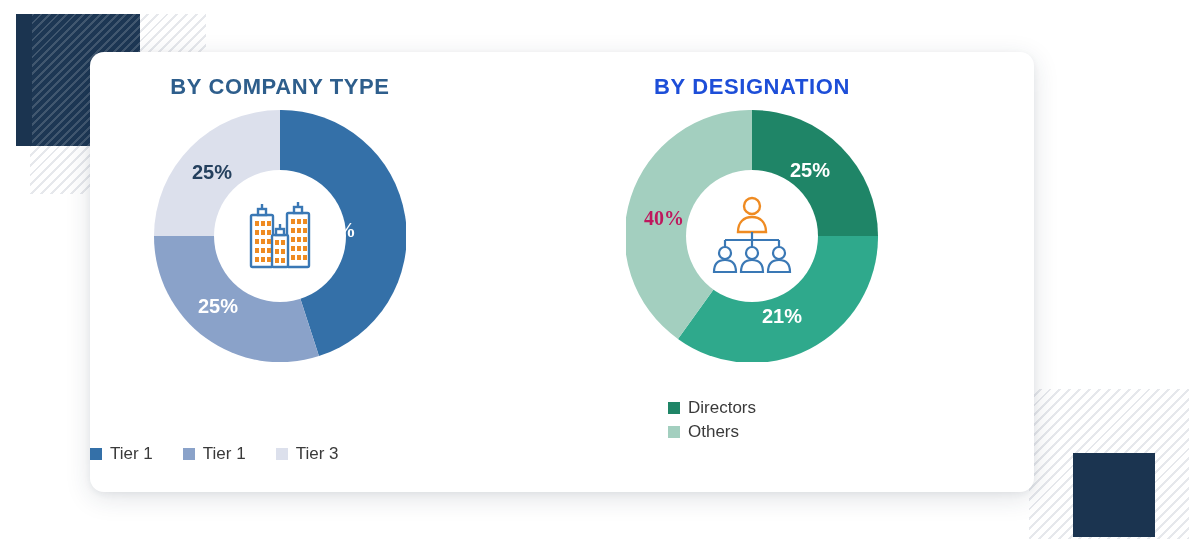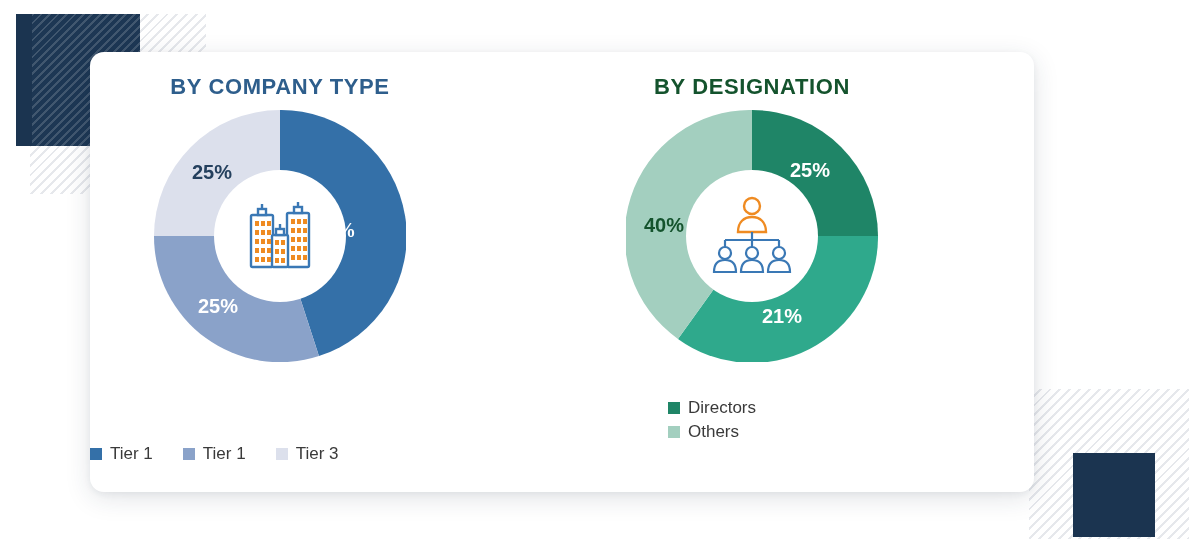--- a/index.html
+++ b/index.html
@@ -55,21 +55,21 @@
   .panel { position: absolute; top: 0; height: 100%; padding-left: 34px; }
   #panel-company { left: 0;     width: 472px; }
   #panel-designation { left: 472px; width: 472px; }
 
   .panel-title {
     position: absolute; top: 22px; left: 0; width: 100%;
     text-align: center;
     font-size: 22px; font-weight: bold; letter-spacing: 0.6px;
   }
   #title-company     { color: #2e5e8c; padding-right: 92px; }
-  #title-designation { color: #14532d; padding-right: 92px; }
+  #title-designation { color: #1d4ed8; padding-right: 92px; }
 
   
   .donut-wrap { position: absolute; top: 58px; left: 50%; transform: translateX(-50%); }
   #donut-wrap-company     { margin-left: -46px; }
   #donut-wrap-designation { margin-left: -46px; }
 
   .donut { position: relative; width: 252px; height: 252px; border-radius: 50%; }
   .donut-hole {
     position: absolute; left: 50%; top: 50%;
     width: 132px; height: 132px; margin: -66px 0 0 -66px;
@@ -230,21 +230,21 @@
             <path d="M126,126 L126,0 A126,126 0 0,1 252,126 Z" fill="#1f8567"></path>
 
             <path d="M126,126 L252,126 A126,126 0 0,1 51.96,228.92 Z" fill="#2fa98c"></path>
 
             <path d="M126,126 L51.96,228.92 A126,126 0 0,1 126,0 Z" fill="#a3cfbf"></path>
           </svg>
           <div class="donut-hole"></div>
 
           <span class="slice-label" style="left:184px; top:60px; color:#ffffff;">25%</span>
           <span class="slice-label" style="left:156px; top:206px; color:#ffffff;">21%</span>
-          <span class="slice-label" style="left:38px; top:115px; color:#14532d;">40%</span>
+          <span class="slice-label" style="left:38px; top:108px; color:#be185d;font-family:Liberation Serif, serif;">40%</span>
 
           
           <span class="center-icon">
             <svg width="88" height="84" viewBox="0 0 88 84">
 
               <g stroke="#ef8b22" stroke-width="2.4" fill="none">
                 <circle cx="44" cy="14" r="8"></circle>
                 <path d="M30,40 C30,30 36,25 44,25 C52,25 58,30 58,40 Z"></path>
               </g>
 

